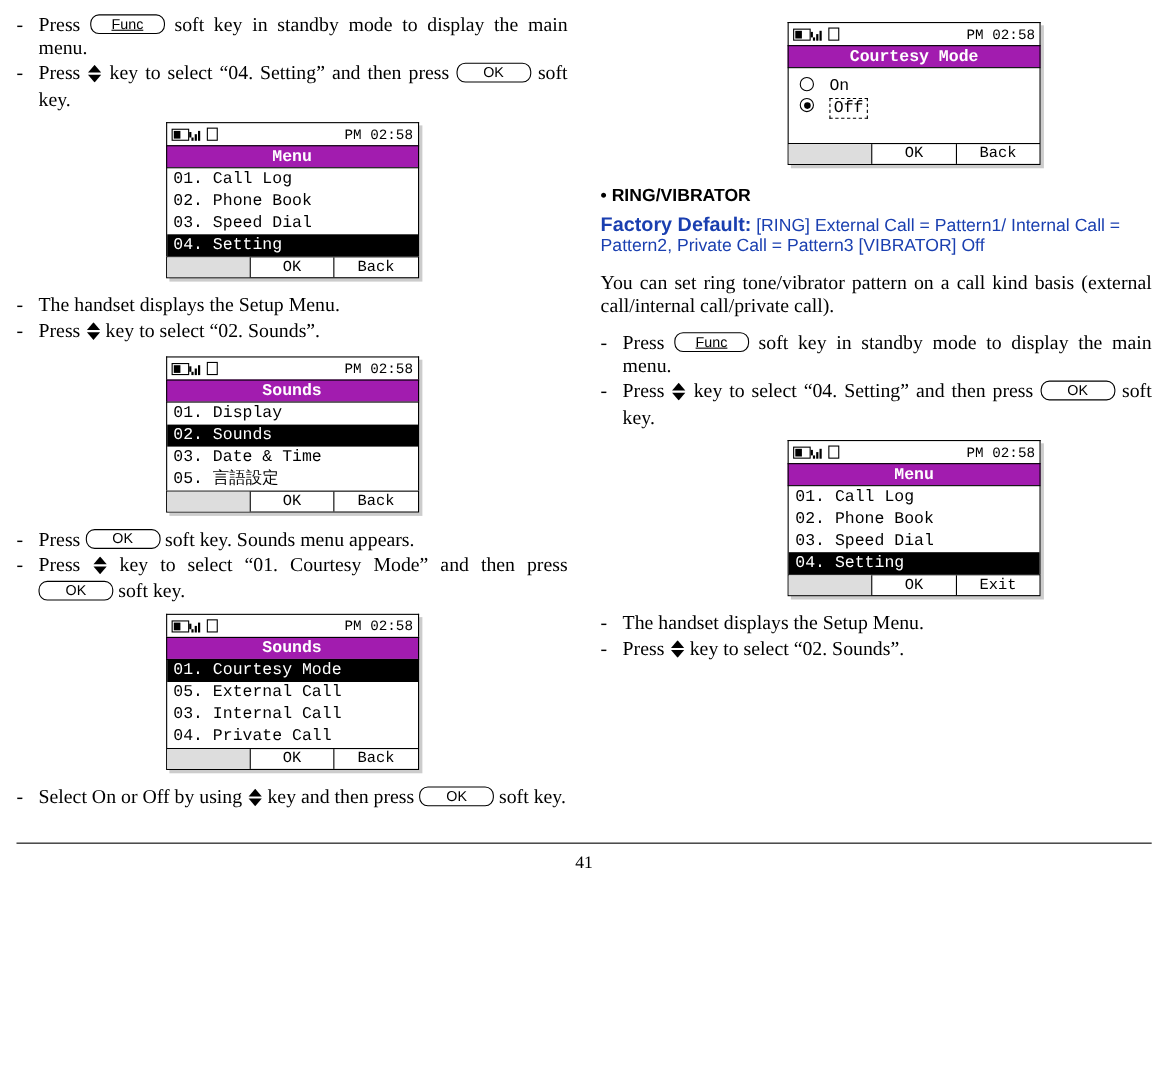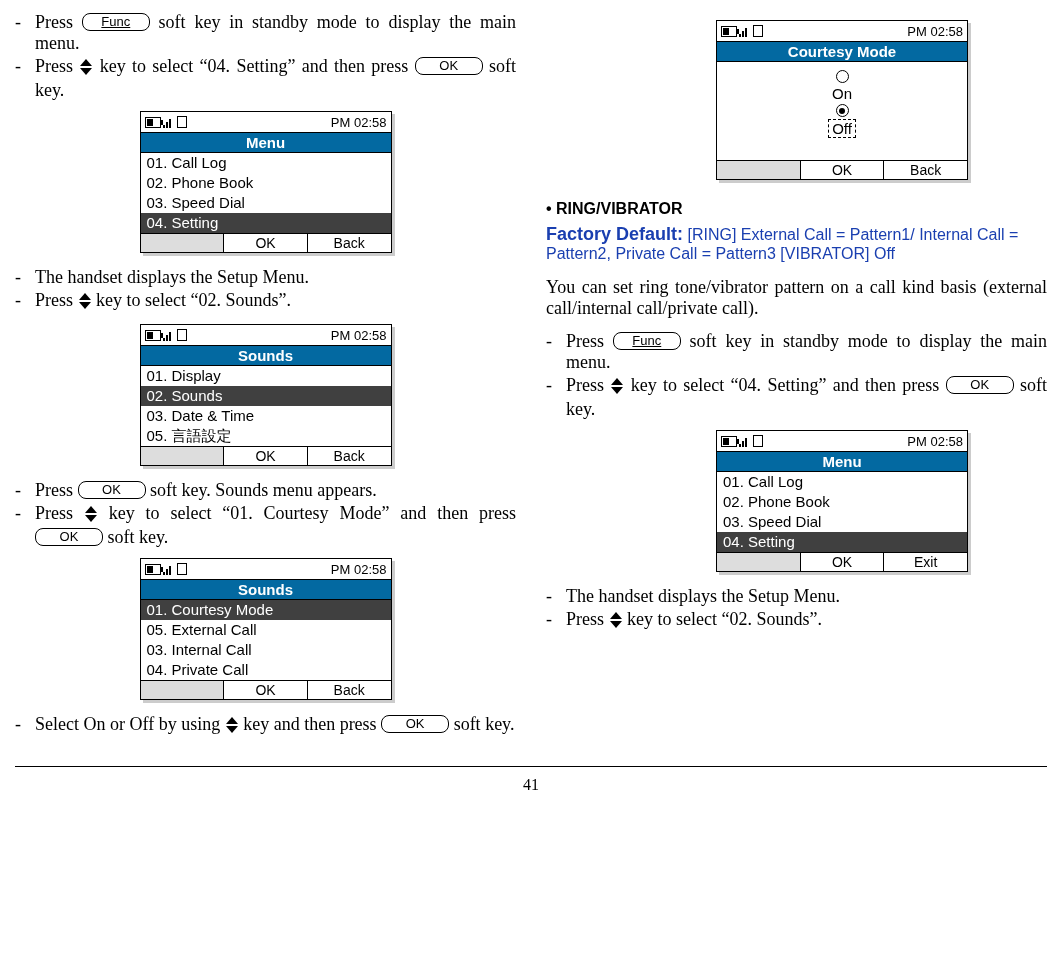--- a/index.html
+++ b/index.html
@@ -40,75 +40,75 @@
     text-align: center;
     line-height: 16px;
     vertical-align: 2px;
   }
   .keycap.func { text-decoration: underline; }
   .updown {
     display: inline-block;
     vertical-align: -3px;
   }
   .phone {
-    width: 252px;
+    width: 230px;
     margin: 10px auto 14px auto;
-    font-family: Liberation Sans, sans-serif;
+    font-family: Liberation Mono, monospace;
     font-size: 15px;
     box-shadow: 3px 3px 0 #ccc;
   }
   .phone .statusbar {
     border: 1px solid #000;
     border-bottom: none;
     display: flex;
     justify-content: space-between;
     align-items: center;
     padding: 1px 4px;
     font-size: 13px;
     height: 18px;
   }
   .phone .titlebar {
-    background: #0369a1;
+    background: #a21caf;
     color: #fff;
     font-weight: bold;
     text-align: center;
     border: 1px solid #000;
     border-bottom: none;
     padding: 1px 0;
   }
   .phone .list {
     border: 1px solid #000;
     border-bottom: none;
     min-height: 20px;
   }
   .phone .list .item {
     padding: 0 6px;
     line-height: 20px;
     white-space: nowrap;
   }
   .phone .list .item.sel {
-    background: #404040;
+    background: #000000;
     color: #fff;
   }
   .phone .softkeys {
     display: flex;
     border: 1px solid #000;
   }
   .phone .softkeys div {
     flex: 1;
     text-align: center;
     border-left: 1px solid #000;
     line-height: 18px;
     font-size: 14px;
   }
   .phone .softkeys div:first-child { border-left: none; }
   .phone .softkeys .gray { background: #ddd; }
 
   .phone .radiogroup { padding: 6px 10px 20px 10px; }
-  .phone .radiogroup .opt { display:flex; align-items:center; gap:2px; margin:2px 0;flex-direction:column;}
+  .phone .radiogroup .opt { display:flex; gap:14px; margin:2px 0;}
   .radio { width:11px; height:11px; border:1px solid #000; border-radius:50%; display:inline-flex; align-items:center; justify-content:center;}
   .radio.sel::after { content:""; width:6px; height:6px; background:#000; border-radius:50%;}
   .dashed-box { border:1px dashed #000; padding:0 3px; }
 
   h2.section {
     font-family: Arial, sans-serif;
     font-size: 16px;
     font-weight: bold;
     margin: 20px 0 6px 0;
   }

